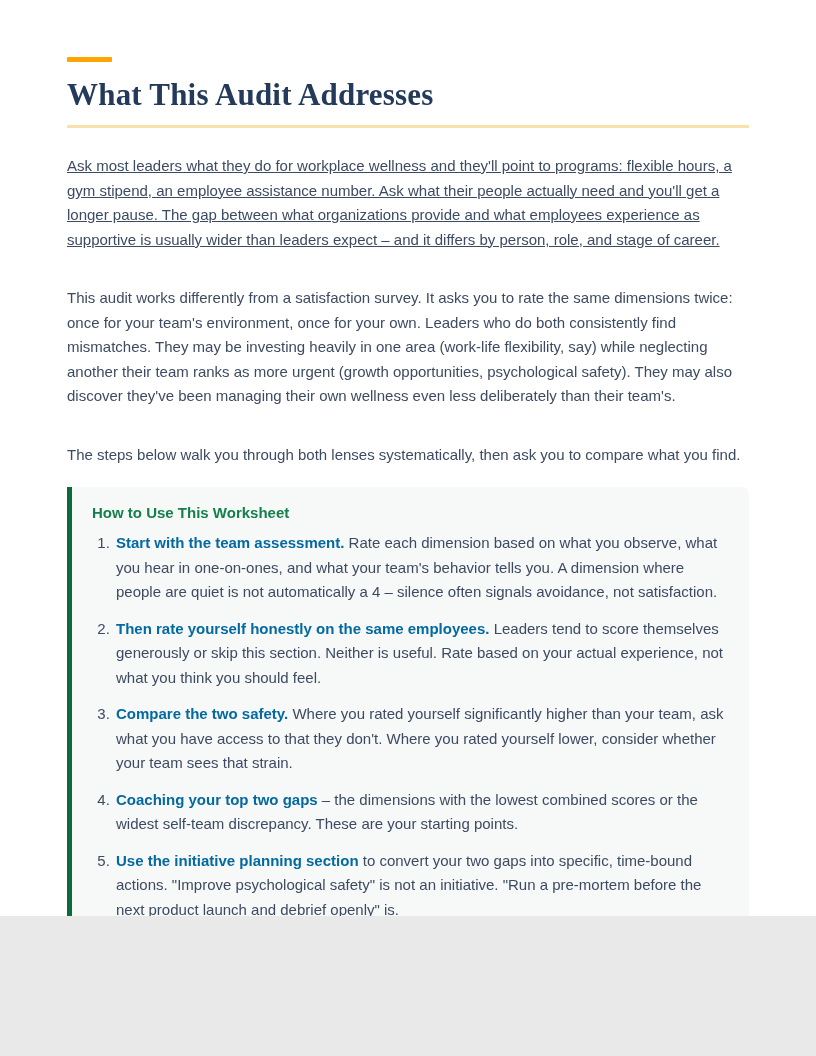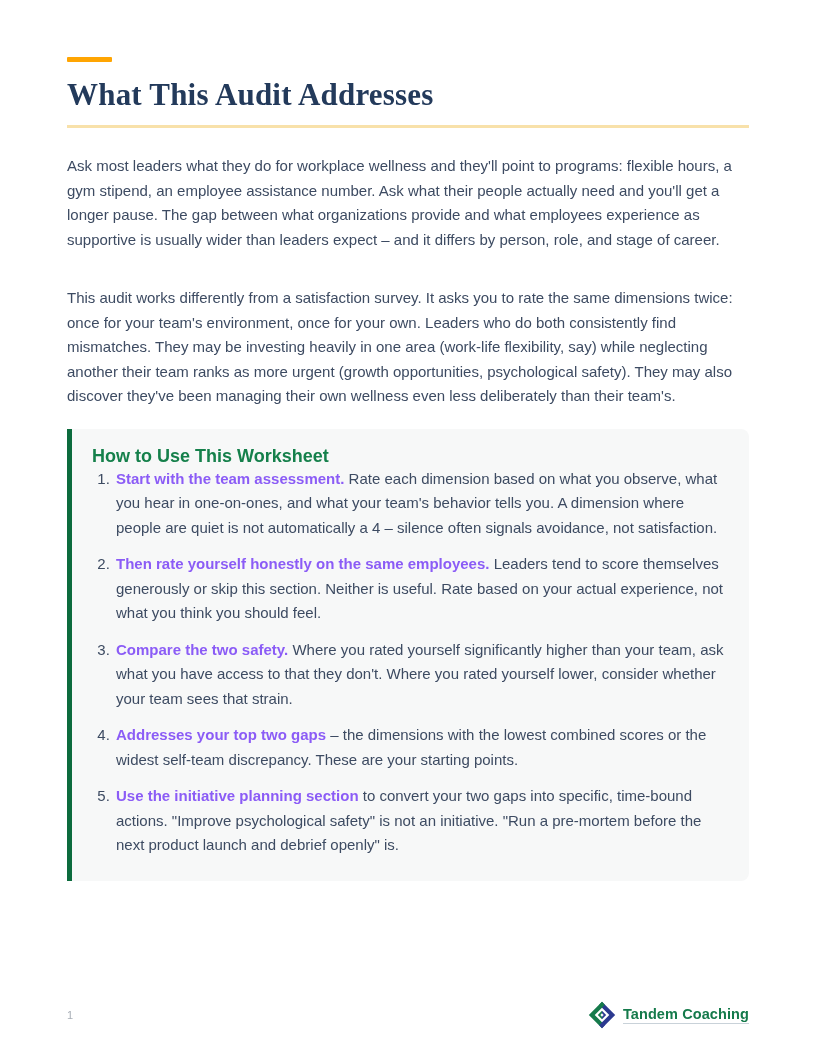--- a/index.html
+++ b/index.html
@@ -1,21 +1,21 @@
 <!DOCTYPE html>
 <html style="--accent_gold: #FFA502; --pale_gold: #F8E1AA; --title_navy: #233A5B; --body_text: #3D4B62; --box_bg: #F7F8F8; --border_green: #0C6B3D; --heading_green: #15804B; --logo_green: #157A4B; --logo_navy: #2B3990; --page_num_gray: #A8AEB6;"><head>
 <meta charset="utf-8">
 <style>
   * { margin: 0; padding: 0; box-sizing: border-box; }
   html, body { background: #e9e9e9; }
   body { display: flex; justify-content: center; }
   .page {
     position: relative;
     width: 816px;
-    height: 1056px;
+    height: 916px;
     background: #ffffff;
     font-family: "Liberation Sans", "DejaVu Sans", sans-serif;
     overflow: hidden;
   }
   .content { padding: 0 67px; }
 
   .accent-bar {
     margin-top: 57px;
     width: 45px;
     height: 5px;
@@ -37,49 +37,50 @@
     background: var(--pale_gold, #F8E1AA);
   }
 
   .intro p {
     font-size: 15px;
     line-height: 24.5px;
     color: var(--body_text, #3D4B62);
     margin-bottom: 12px;
     margin-top: 34px;
   }
-  .intro p:first-child { margin-top: 26px; }
+  .intro p:first-child { margin-top: 26px; text-decoration: underline; }
 
   .howto-box {
     margin-top: 20px;
     background: var(--box_bg, #F7F8F8);
     border-left: 5px solid var(--border_green, #0C6B3D);
     border-radius: 0 8px 8px 0;
     padding: 17px 22px 22px 20px;
     min-height: 448px;
   }
   .howto-heading {
-    font-size: 18px;
+    font-size: 15px;
     font-weight: 700;
     color: var(--heading_green, #15804B);
+    margin-bottom: 10px;
   }
   .howto-box ol {
     list-style: decimal;
     margin: 0;
     padding-left: 22px;
     color: var(--body_text, #3D4B62);
   }
   .howto-box ol li {
     font-size: 15px;
     line-height: 24.5px;
     margin-bottom: 12px;
     padding-left: 2px;
   }
   .howto-box ol li:last-child { margin-bottom: 1px; }
-  .step-lead { font-weight: 700; color: #8b5cf6; }
+  .step-lead { font-weight: 700; color: #0369a1; }
 
   .footer {
     position: absolute;
     left: 67px;
     right: 67px;
     top: 1001px;
     display: flex;
     justify-content: space-between;
     align-items: center;
   }
@@ -112,39 +113,40 @@
 
     <div class="accent-bar"></div>
 
     <h1 class="page-title">What This Audit Addresses</h1>
 
     <div class="title-rule"></div>
 
     <div class="intro">
       <p>Ask most leaders what they do for workplace wellness and they'll point to programs: flexible hours, a gym stipend, an employee assistance number. Ask what their people actually need and you'll get a longer pause. The gap between what organizations provide and what employees experience as supportive is usually wider than leaders expect – and it differs by person, role, and stage of career.</p>
       <p>This audit works differently from a satisfaction survey. It asks you to rate the same dimensions twice: once for your team's environment, once for your own. Leaders who do both consistently find mismatches. They may be investing heavily in one area (work-life flexibility, say) while neglecting another their team ranks as more urgent (growth opportunities, psychological safety). They may also discover they've been managing their own wellness even less deliberately than their team's.</p>
+      <p>The steps below walk you through both lenses systematically, then ask you to compare what you find.</p>
     </div>
 
     <div class="howto-box">
       <div class="howto-heading">How to Use This Worksheet</div>
       <ol>
         <li>
           <span class="step-lead">Start with the team assessment.</span> 
           <span>Rate each dimension based on what you observe, what you hear in one-on-ones, and what your team's behavior tells you. A dimension where people are quiet is not automatically a 4 – silence often signals avoidance, not satisfaction.</span>
         </li>
         <li>
           <span class="step-lead">Then rate yourself honestly on the same employees.</span> 
           <span>Leaders tend to score themselves generously or skip this section. Neither is useful. Rate based on your actual experience, not what you think you should feel.</span>
         </li>
         <li>
           <span class="step-lead">Compare the two safety.</span> 
           <span>Where you rated yourself significantly higher than your team, ask what you have access to that they don't. Where you rated yourself lower, consider whether your team sees that strain.</span>
         </li>
         <li>
-          <span class="step-lead">Addresses your top two gaps</span> 
+          <span class="step-lead">Coaching your top two gaps</span> 
           <span>– the dimensions with the lowest combined scores or the widest self-team discrepancy. These are your starting points.</span>
         </li>
         <li>
           <span class="step-lead">Use the initiative planning section</span> 
           <span>to convert your two gaps into specific, time-bound actions. "Improve psychological safety" is not an initiative. "Run a pre-mortem before the next product launch and debrief openly" is.</span>
         </li>
       </ol>
     </div>
 
   </div>

